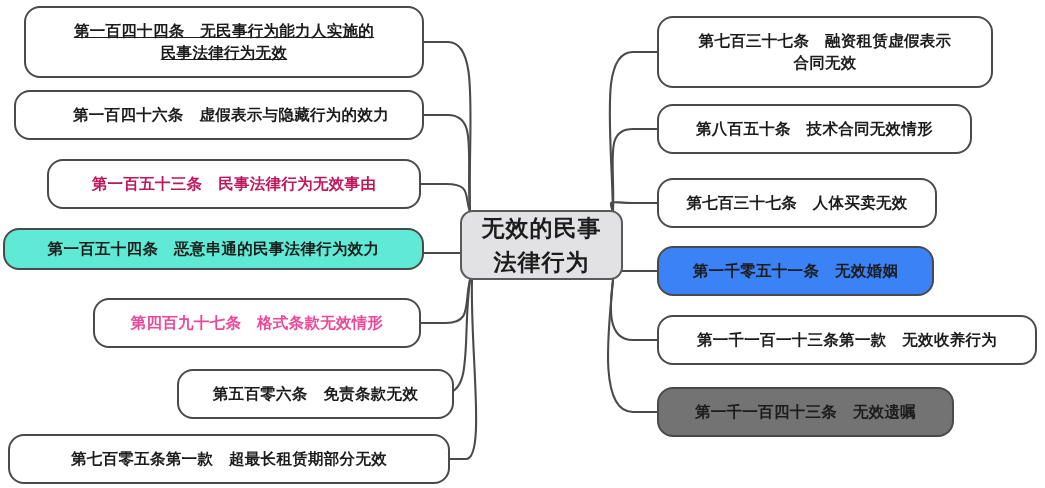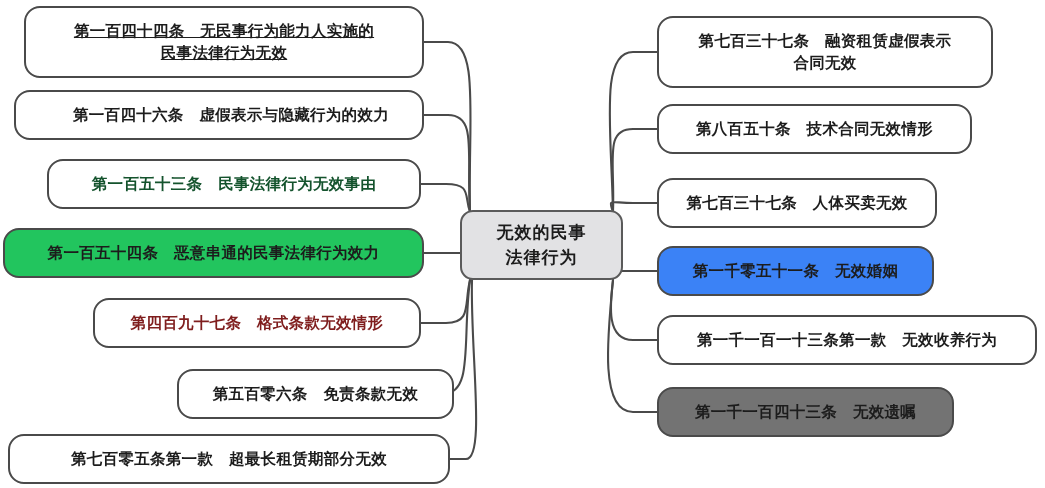--- a/index.html
+++ b/index.html
@@ -26,21 +26,21 @@
     font-size:15.5px;
     line-height:1.45;
     letter-spacing:0.3px;
     z-index:3;
   }
   .node .txt{display:block;padding:0 10px;white-space:pre-line;}
   .node.center{
     background:#e2e2e4;
     border-color:#5a5a5a;
     border-radius:13px;
-    font-size:17px;
+    font-size:23px;
     line-height:1.5;
     letter-spacing:1px;
   }
 </style>
 </head>
 <body style="background: rgb(255, 255, 255);">
 
 <div id="canvas">
 
   <svg id="wires" viewBox="0 0 1045 488" width="1045" height="488" fill="none" stroke="#4a4a4a" stroke-width="2.1" stroke-linecap="round" stroke-linejoin="round">
@@ -70,29 +70,29 @@
 
   <div class="node" style="left: 24px; top: 6px; width: 400px; height: 72px; background: rgb(255, 255, 255); border-color: rgb(74, 74, 74); color: rgb(28, 28, 28); text-decoration: underline;">
     <span class="txt">第一百四十四条　无民事行为能力人实施的
 民事法律行为无效</span>
   </div>
 
   <div class="node" style="left: 14px; top: 90px; width: 410px; height: 50px; background: rgb(255, 255, 255); border-color: rgb(74, 74, 74); color: rgb(28, 28, 28); padding-left: 24px;">
     <span class="txt">第一百四十六条　虚假表示与隐藏行为的效力</span>
   </div>
 
-  <div class="node" style="left: 47px; top: 159px; width: 374px; height: 50px; background: rgb(255, 255, 255); border-color: rgb(74, 74, 74); color: #14532d;">
+  <div class="node" style="left: 47px; top: 159px; width: 374px; height: 50px; background: rgb(255, 255, 255); border-color: rgb(74, 74, 74); color: #be185d;">
     <span class="txt">第一百五十三条　民事法律行为无效事由</span>
   </div>
 
-  <div class="node" style="left: 3px; top: 228px; width: 421px; height: 50px; background: #22c55e; border-color: rgb(74, 74, 74); color: rgb(28, 28, 28);">
+  <div class="node" style="left: 3px; top: 228px; width: 421px; height: 42px; background: #5eead4; border-color: rgb(74, 74, 74); color: rgb(28, 28, 28);">
     <span class="txt">第一百五十四条　恶意串通的民事法律行为效力</span>
   </div>
 
-  <div class="node" style="left: 93px; top: 298px; width: 328px; height: 50px; background: rgb(255, 255, 255); border-color: rgb(74, 74, 74); color: #7f1d1d;">
+  <div class="node" style="left: 93px; top: 298px; width: 328px; height: 50px; background: rgb(255, 255, 255); border-color: rgb(74, 74, 74); color: #ec4899;">
     <span class="txt">第四百九十七条　格式条款无效情形</span>
   </div>
 
   <div class="node" style="left: 141px; top: 369px; width: 277px; height: 50px; background: rgb(255, 255, 255); border-color: rgb(74, 74, 74); color: rgb(28, 28, 28); margin-left: 36px;">
     <span class="txt">第五百零六条　免责条款无效</span>
   </div>
 
   <div class="node" style="left: 8px; top: 434px; width: 442px; height: 50px; background: rgb(255, 255, 255); border-color: rgb(74, 74, 74); color: rgb(28, 28, 28);">
     <span class="txt">第七百零五条第一款　超最长租赁期部分无效</span>
   </div>

